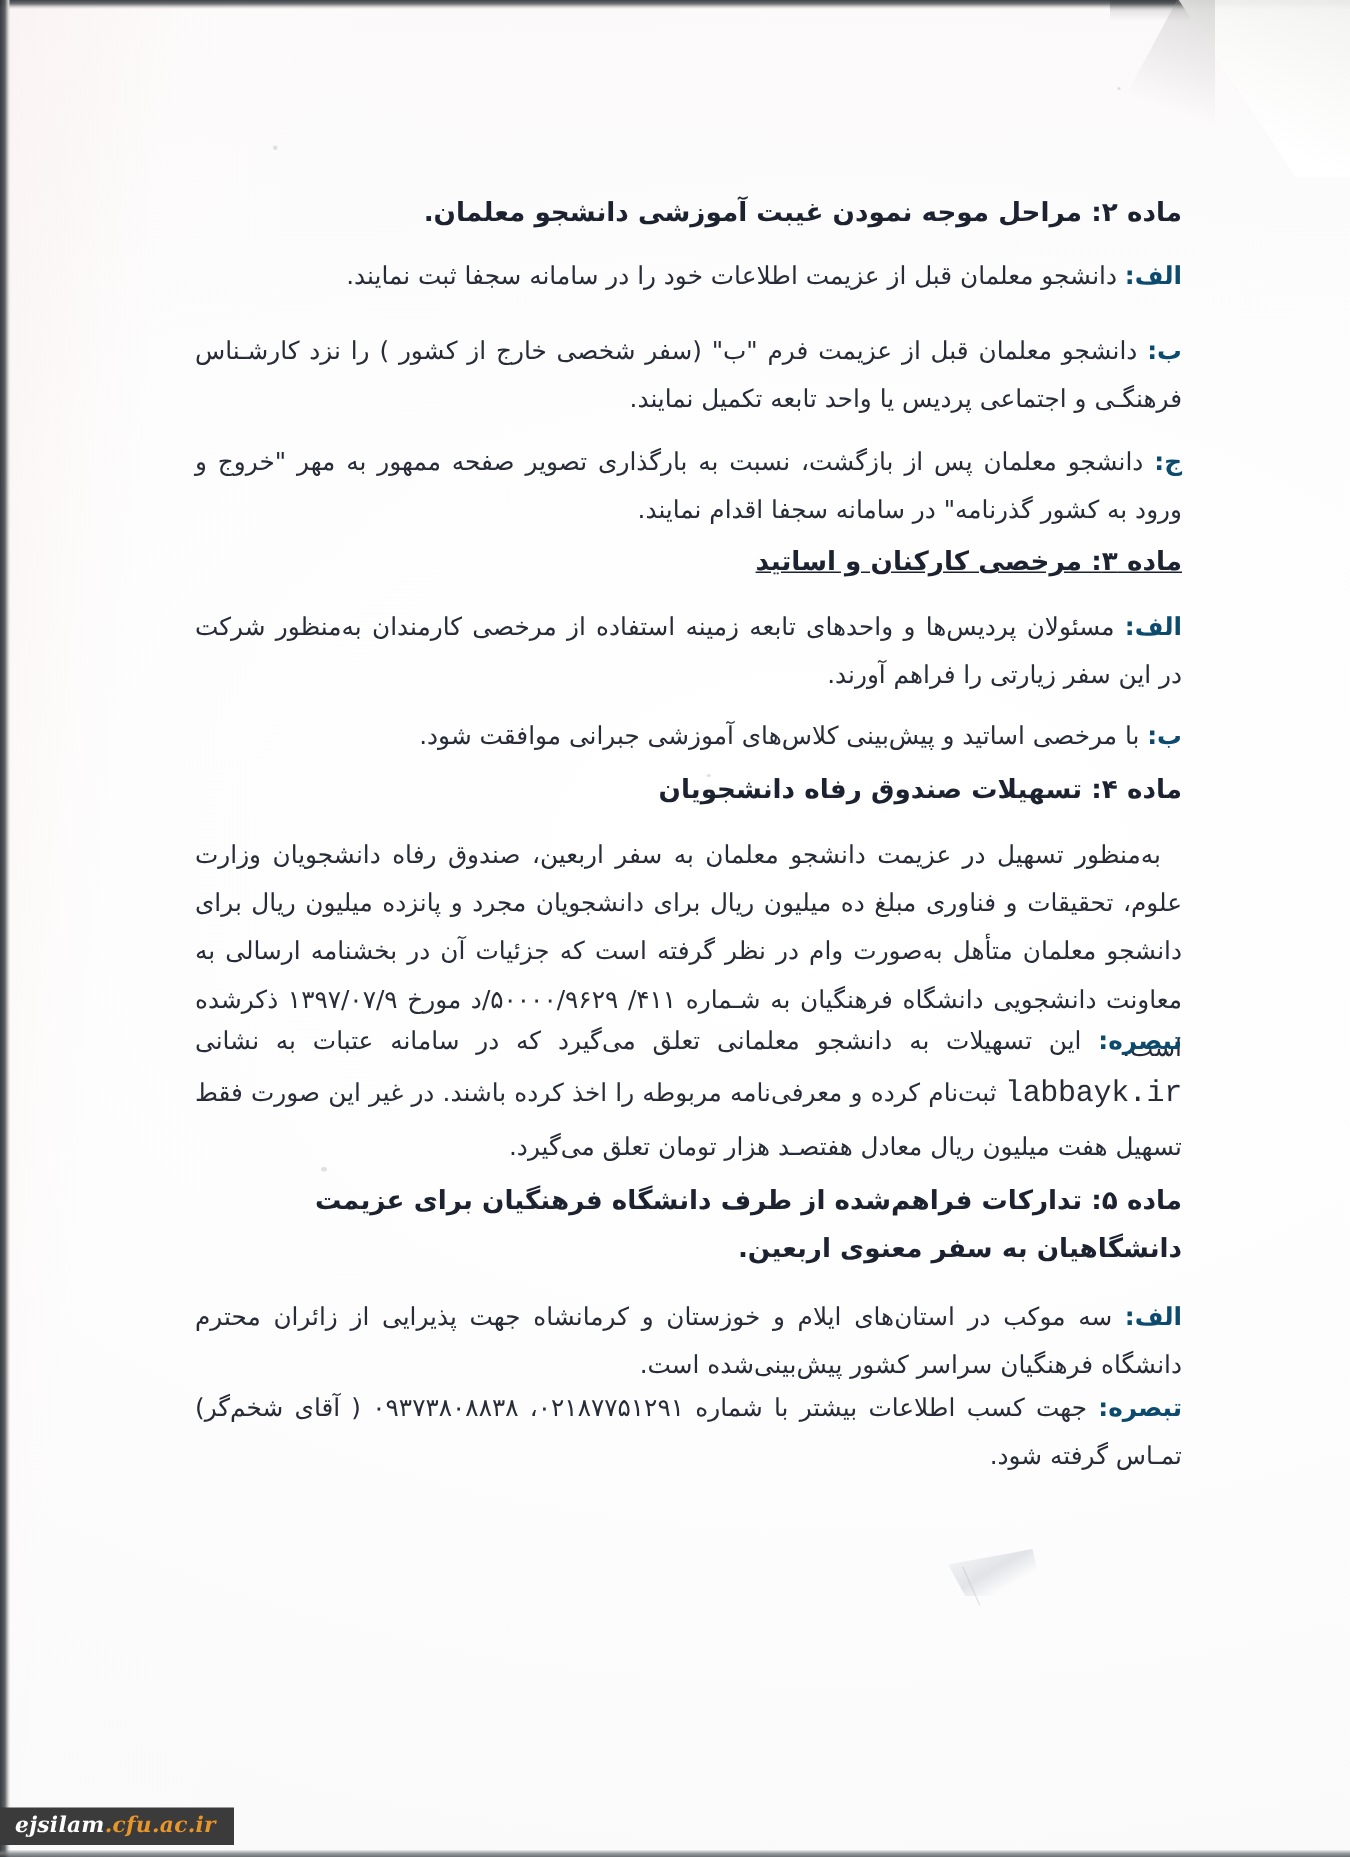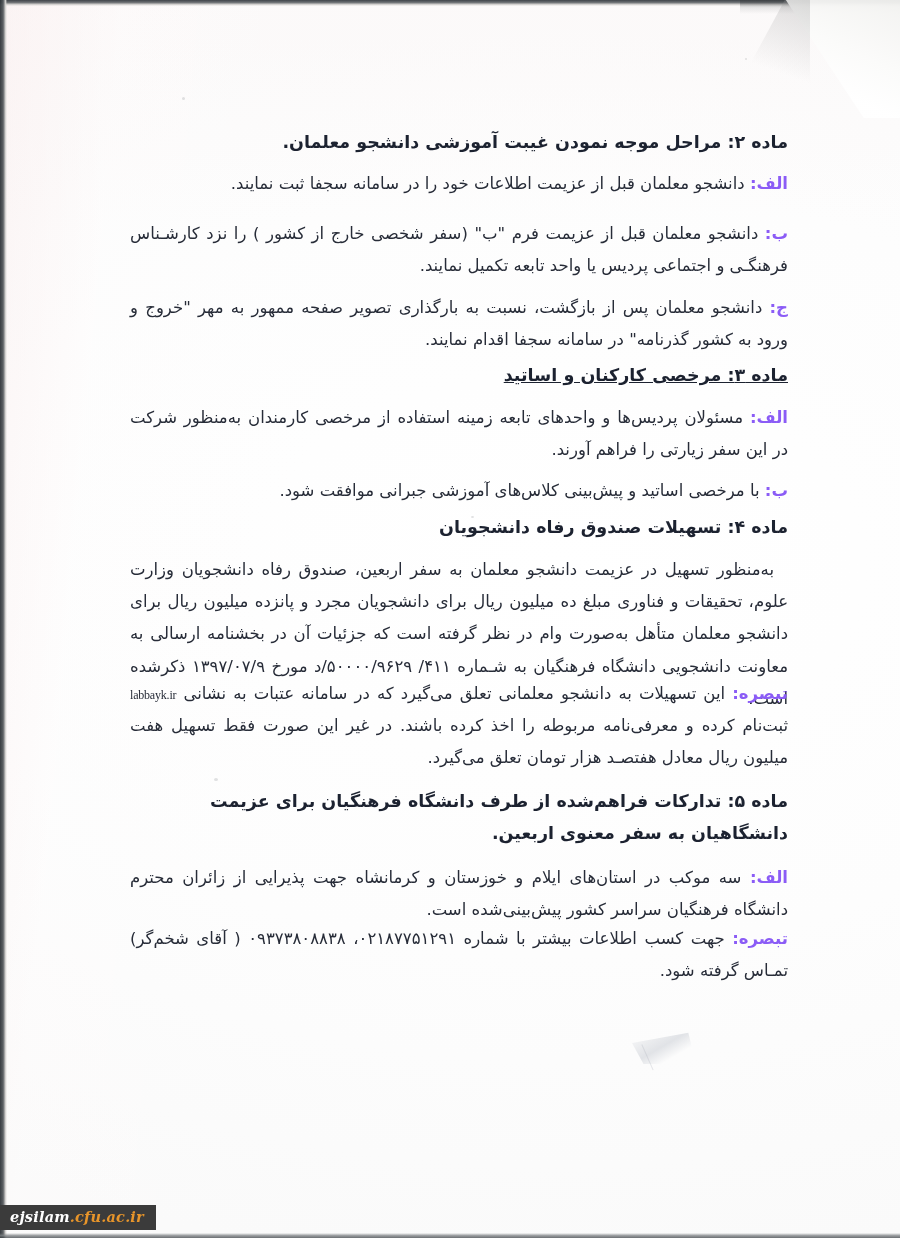--- a/index.html
+++ b/index.html
@@ -130,29 +130,29 @@
     font-size: 17.5px;
     color: #1c2230;
     text-align: right;
     text-align-last: right;
     line-height: 1.85;
     letter-spacing: 0;
   }
 
   .label {
     font-weight: bold;
-    color: #8b5cf6;
+    color: #0c4a6e;
   }
 
   .latin {
     direction: ltr;
     unicode-bidi: isolate;
     display: inline-block;
-    font-family: Liberation Serif, serif;
-    font-size: 12px;
+    font-family: Liberation Mono, monospace;
+    font-size: 20px;
     letter-spacing: -0.2px;
   }
 
   
   .content { filter: blur(0.18px); }
 
   
   .watermark {
     position: absolute;
     left: 0;

